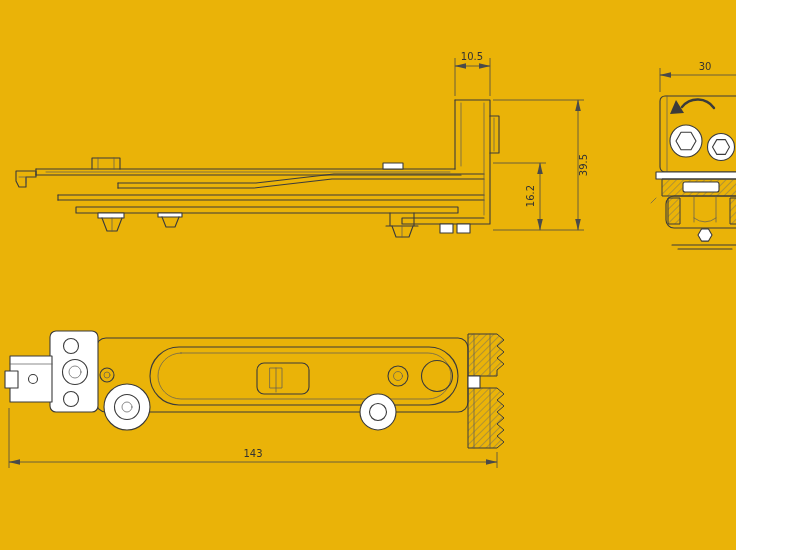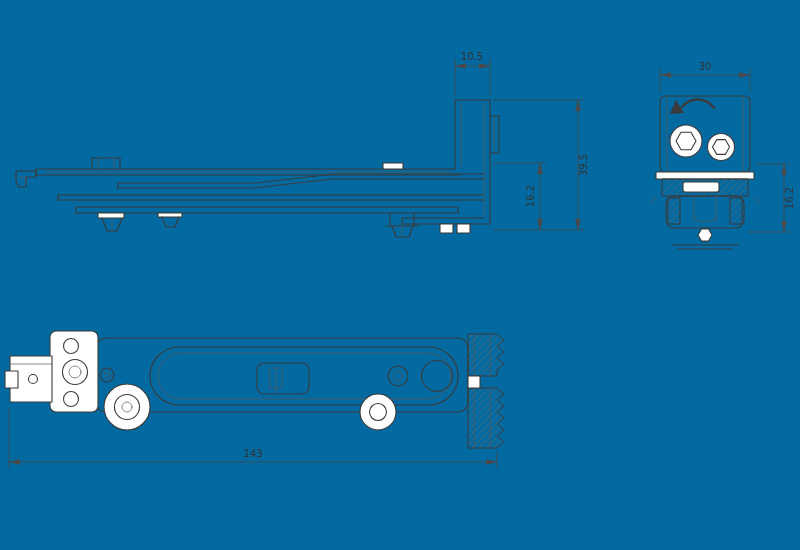--- a/index.html
+++ b/index.html
@@ -1,19 +1,19 @@
 <!DOCTYPE html>
 <html><head>
 <meta charset="utf-8">
 <style>
   html,body{margin:0;padding:0;background:#ffffff;}
   .canvas{
     position:relative;
-    width:800px;height:550px;
-    background:#0369a1;
+    width:736px;height:550px;
+    background:#eab308;
     font-family:"Liberation Sans", sans-serif;
     overflow:hidden;
   }
   
   .ln{fill:none;stroke:#3b3b3b;stroke-width:1.1;stroke-linecap:round;stroke-linejoin:round;}
   .ln2{fill:none;stroke:#5a5a5a;stroke-width:0.7;stroke-linecap:round;stroke-linejoin:round;}
   .lnw{fill:#ffffff;stroke:#3b3b3b;stroke-width:1.1;stroke-linejoin:round;}
   .lnh{stroke:#3b3b3b;stroke-width:1;stroke-linejoin:round;}
   .solid{fill:#3b3b3b;stroke:none;}
   .arrow-stroke{fill:none;stroke:#3b3b3b;stroke-width:2.4;stroke-linecap:round;}

